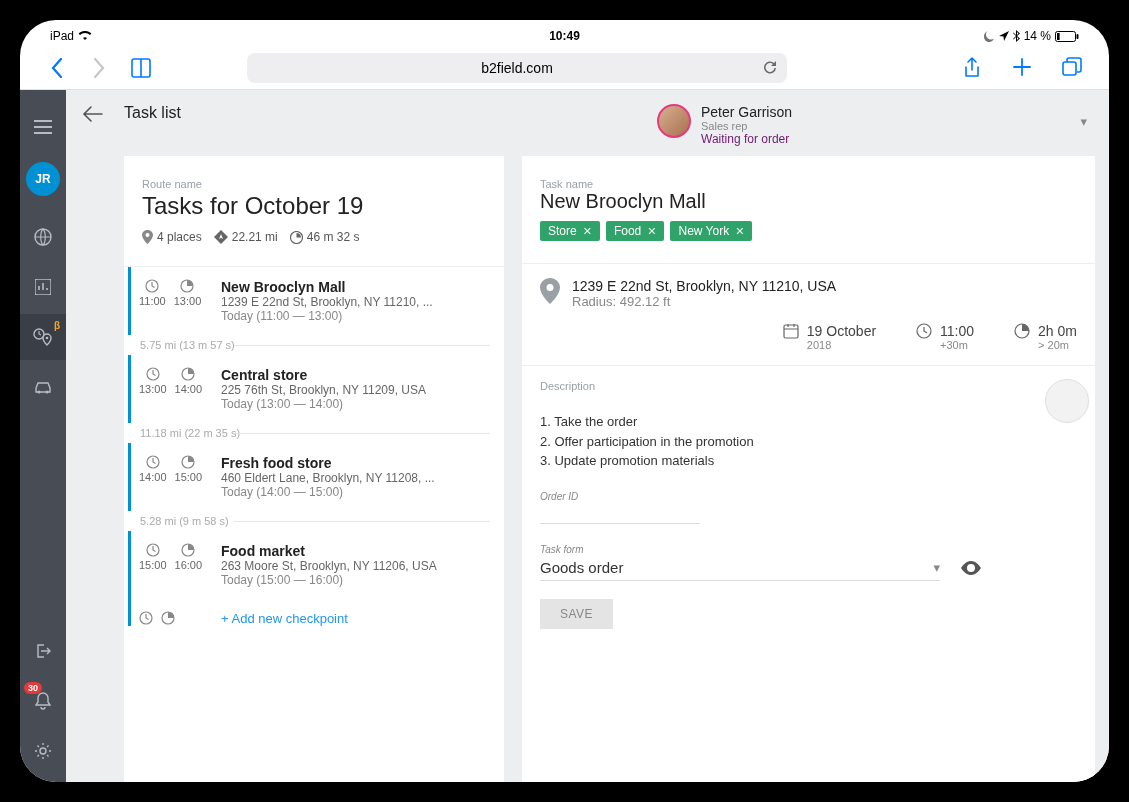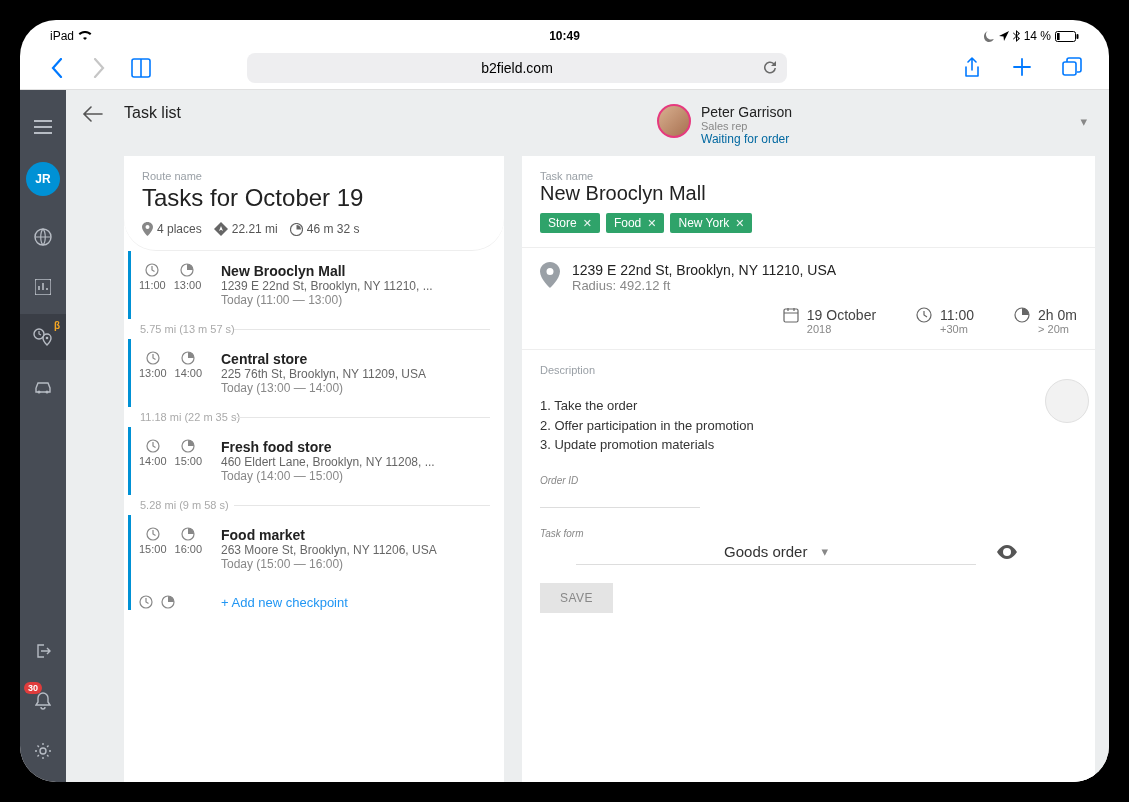--- a/index.html
+++ b/index.html
@@ -130,38 +130,38 @@
     margin-left: auto;
     display:flex;
     align-items:flex-start;
     gap: 10px;
     width: 430px;
     position:relative;
   }
   .assignee .avatar { width:34px;height:34px;border-radius:50%; border:2px solid #e6397e; background: linear-gradient(135deg,#d8b090,#a87050);}
   .assignee .name { font-size:14px; color:#222;}
   .assignee .role { font-size:11px; color:#888;}
-  .assignee .status { font-size:12px; color:#0369a1; font-weight:500;}
+  .assignee .status { font-size:12px; color:#701a75; font-weight:500;}
   .assignee .caret { position:absolute; right:0; top:10px; color:#888;}
   .panels {
     flex:1;
     display:flex;
     gap: 18px;
     padding: 0 14px 0 58px;
     overflow:hidden;
   }
   .panel {
     background:#fff;
     flex:1;
     min-width:0;
     display:flex;
     flex-direction:column;
   }
   .panel-left { max-width: 380px; }
-  .panel-pad { padding: 14px 18px; border-radius: 32px; }
+  .panel-pad { padding: 22px 18px; }
   .small-label { font-size:11px; color:#9aa0a6; }
   .route-title { font-size:24px; font-weight:500; color:#222; margin-top:2px;}
   .route-stats { display:flex; gap:12px; margin-top:10px; font-size:12px; color:#555;}
   .route-stats span { display:flex; align-items:center; gap:4px;}
   .task-list { flex:1; overflow-y:auto; display:flex; flex-direction:column;}
   .task-item {
     display:flex;
     padding: 12px 16px 12px 8px;
     gap: 12px;
     border-left: 3px solid #0091d5;
@@ -188,21 +188,21 @@
   .loc-addr{ font-size:14px; color:#222;}
   .loc-radius{ font-size:13px; color:#888;}
   .infogrid{ display:flex; justify-content:flex-end; gap:40px; margin-top:14px;}
   .ig{ display:flex; gap:8px; align-items:flex-start; color:#444;}
   .ig .v{ font-size:14px; font-weight:500;}
   .ig .s{ font-size:11px; color:#888;}
   .desc-list{ margin-top:20px; font-size:13px; color:#333; line-height:1.5;}
   .field{ margin-top:20px;}
   .field .fl{ font-size:10px; color:#888;font-style:italic;}
   .field .fi{ border-bottom:1px solid #ddd; width:160px; height:22px;}
-  .selectrow{ display:flex; align-items:center; gap:14px; border-bottom:1px solid #ddd; padding:4px 0; width: 400px; justify-content:center;margin-left:36px;}
+  .selectrow{ display:flex; align-items:center; gap:14px; border-bottom:1px solid #ddd; padding:4px 0; width: 400px; justify-content:space-between;}
   .selectrow .sv{ font-size:15px; color:#333;}
   .save-btn{ margin-top:18px; background:#e4e4e4; color:#888; border:none; padding:8px 20px; font-size:12px; letter-spacing:.5px;}
   .eye{ color:#555; }
   svg{ display:block;}
 </style>
 </head>
 <body>
 
 <div class="ipad-frame">
   <div class="home-btn"></div>

